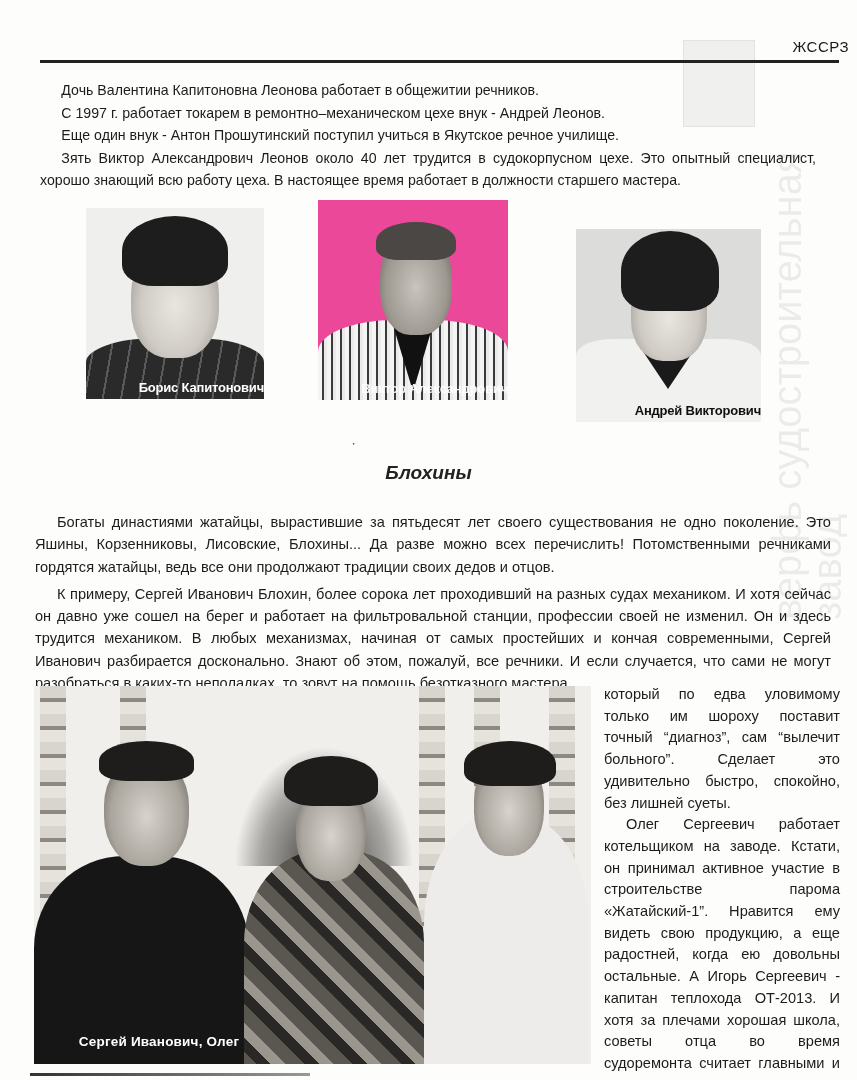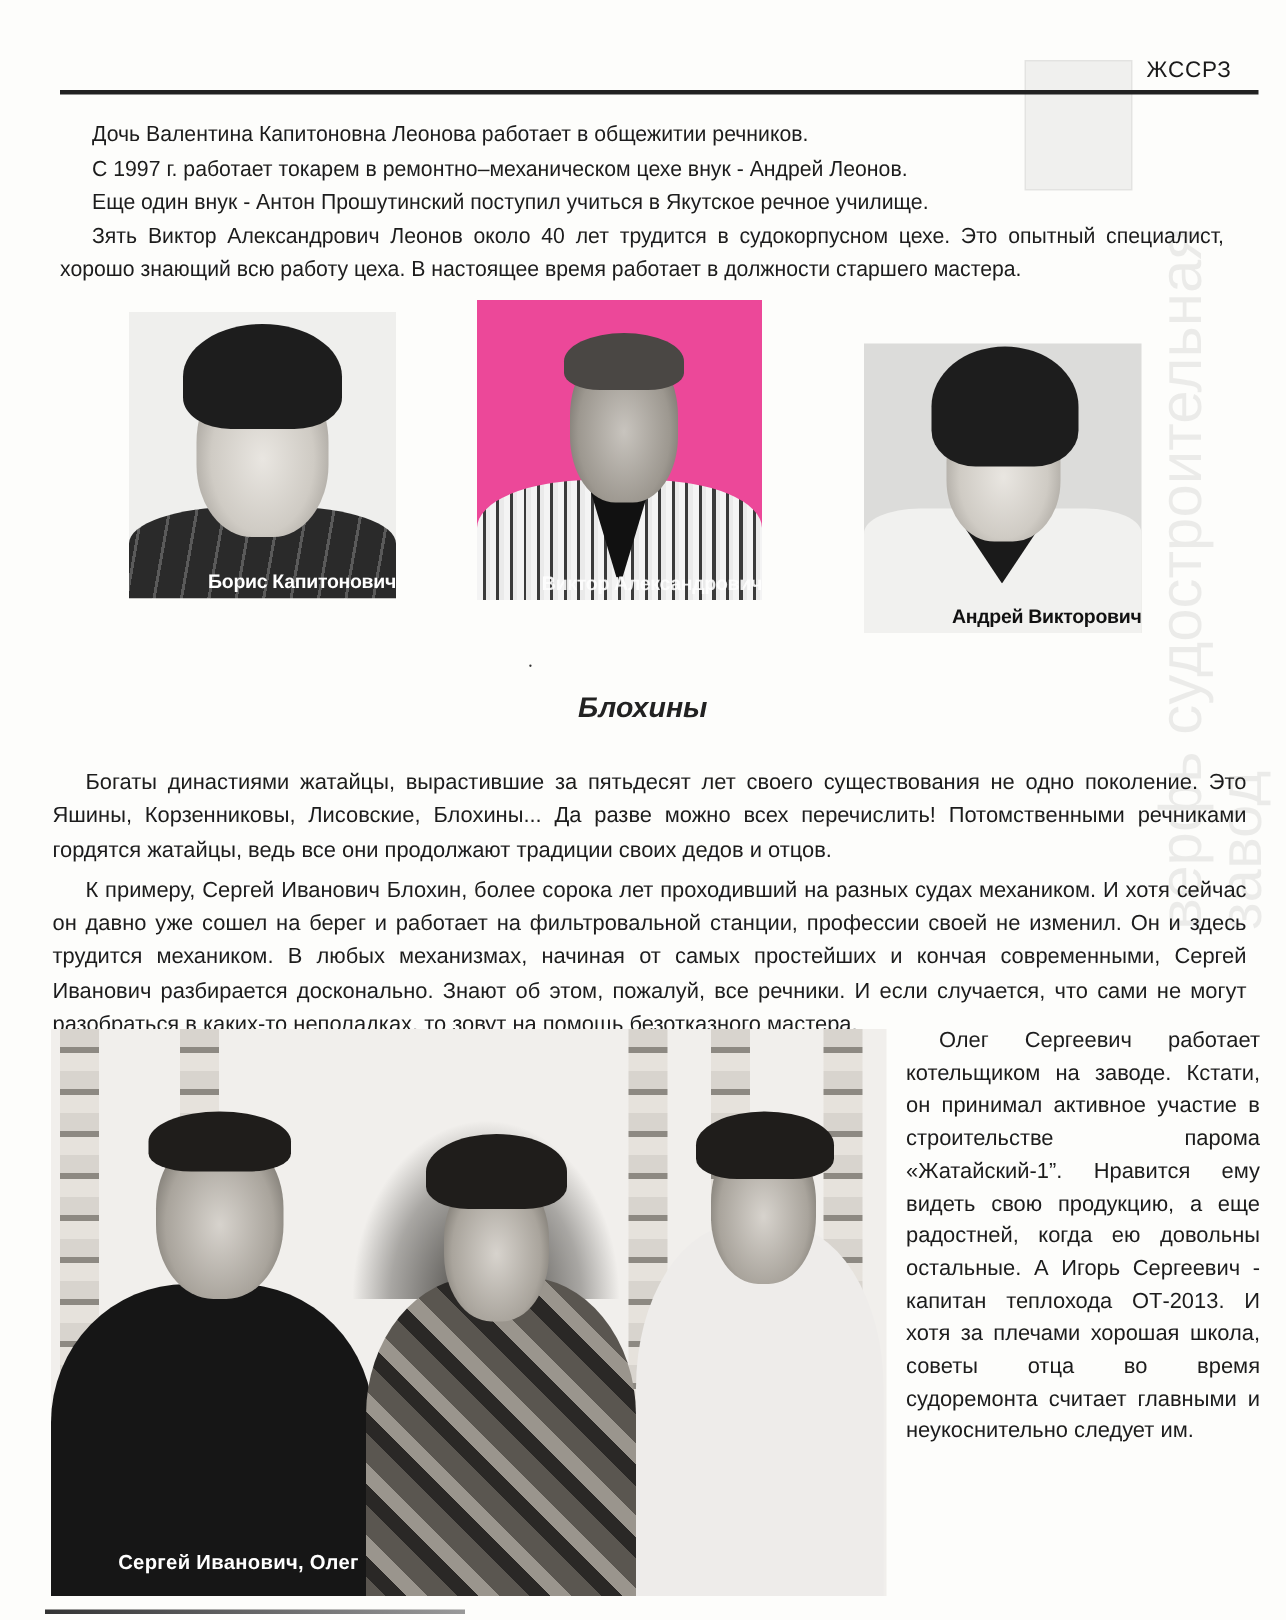--- a/index.html
+++ b/index.html
@@ -3,21 +3,21 @@
 <meta charset="utf-8">
 <style>
   html, body { margin: 0; padding: 0; }
   body {
     width: 857px; height: 1080px; position: relative; overflow: hidden;
     background: #fdfdfb;
     font-family: "Liberation Sans", sans-serif;
     color: #1c1c1c;
   }
   .page-header-label {
-    position: absolute; right: 36px; top: 38px;
+    position: absolute; right: 8px; top: 38px;
     font-size: 15px; letter-spacing: 0.5px; color: #1a1a1a;
   }
   .header-rule {
     position: absolute; left: 40px; right: 18px; top: 60px; height: 3px;
     background: #222;
   }
   .ghost-bleed {
     position: absolute; right: 10px; top: 60px; width: 80px; height: 560px;
     color: rgba(0,0,0,0.07); font-size: 40px; writing-mode: vertical-rl;
     transform: rotate(180deg); line-height: 40px; overflow: hidden;
@@ -168,16 +168,17 @@
   <div class="hair" style="left:250px;top:70px;width:94px;height:50px"></div>
   <div class="person" style="left:390px;top:130px;width:165px;height:260px;background:#eeecea"></div>
   <div class="face" style="left:440px;top:70px;width:70px;height:100px"></div>
   <div class="hair" style="left:430px;top:55px;width:92px;height:45px"></div>
   <div class="group-caption">
     <div>Сергей Иванович, Олег</div>
   </div>
 </div>
 
 <div class="side-col">
+  <p>который по едва уловимому только им шороху поставит точный “диагноз”, сам “вылечит больного”. Сделает это удивительно быстро, спокойно, без лишней суеты.</p>
   <p class="indent">Олег Сергеевич работает котельщиком на заводе. Кстати, он принимал активное участие в строительстве парома «Жатайский-1”. Нравится ему видеть свою продукцию, а еще радостней, когда ею довольны остальные. А Игорь Сергеевич - капитан теплохода ОТ-2013. И хотя за плечами хорошая школа, советы отца во время судоремонта считает главными и неукоснительно следует им.</p>
 </div>
 
 <div class="footer-rule"></div>
 
 </body></html>

